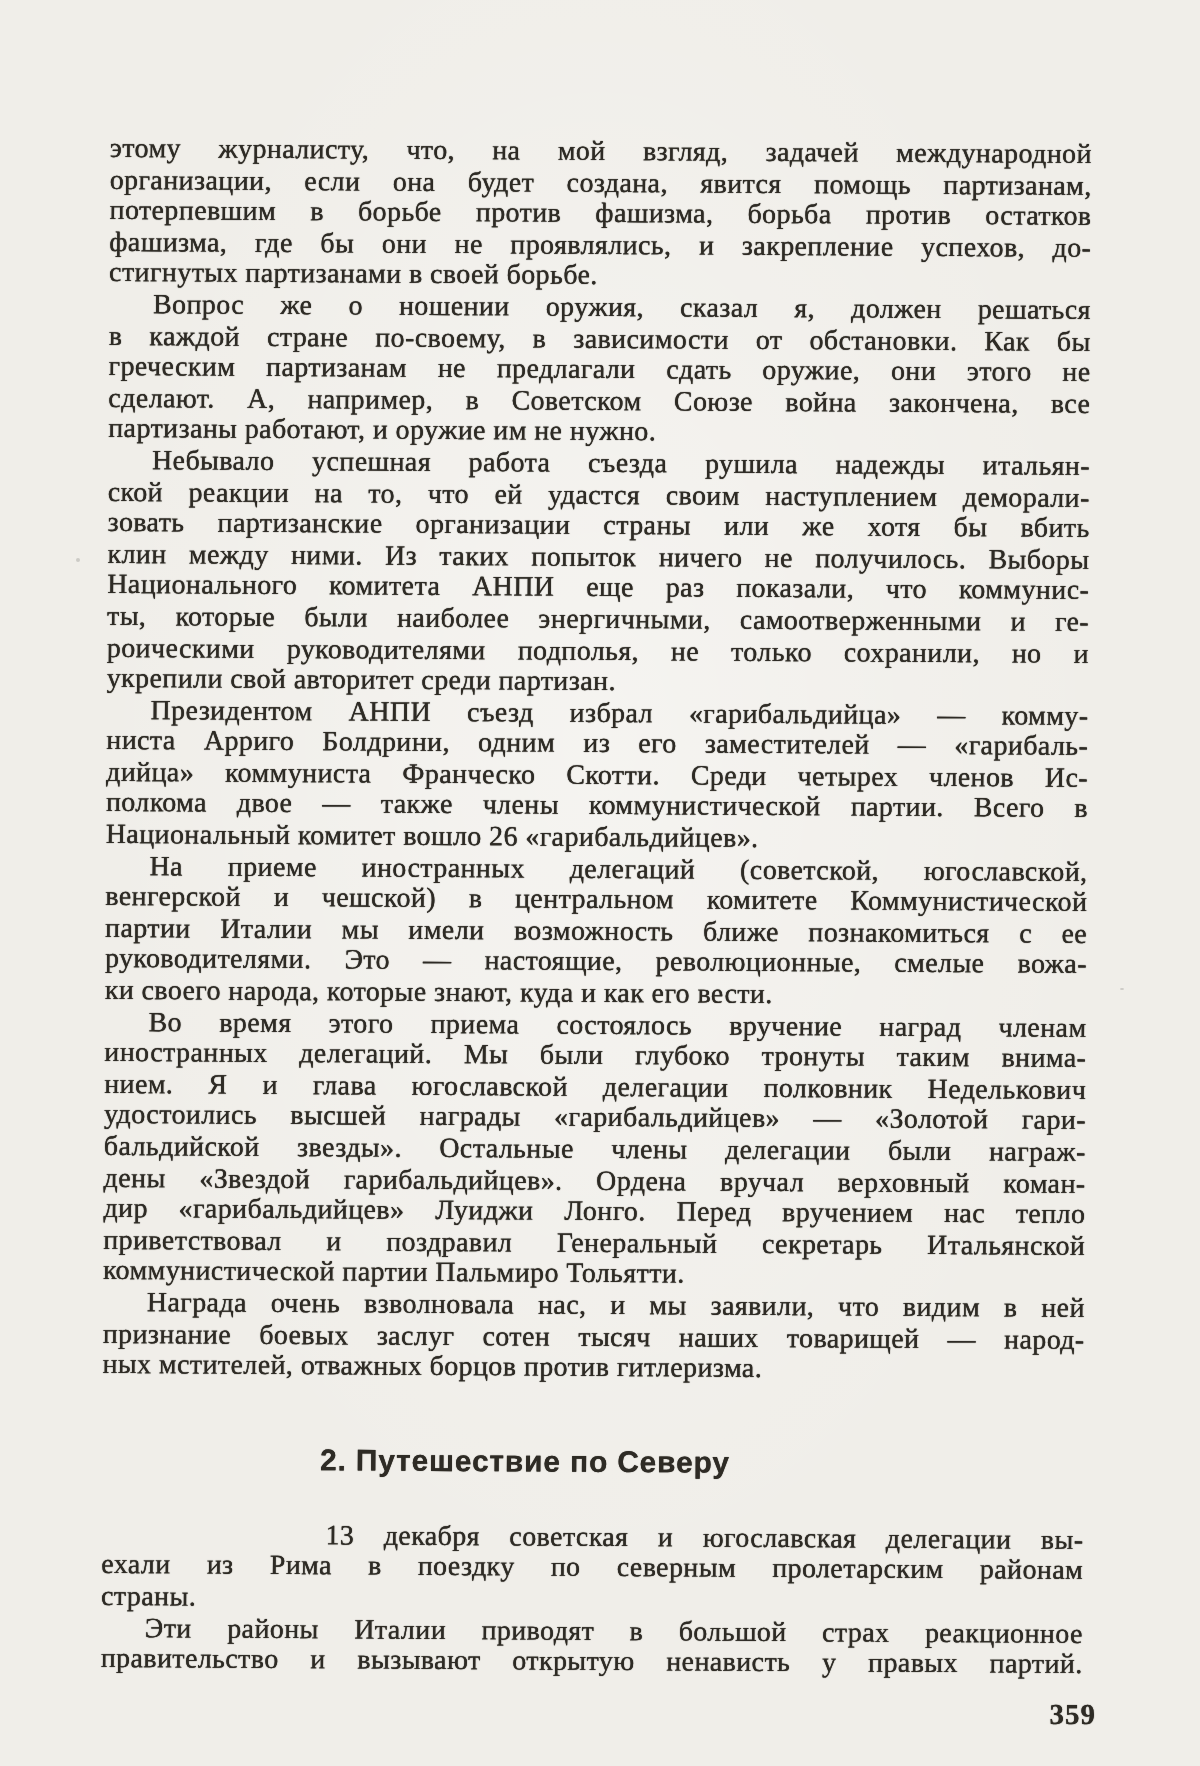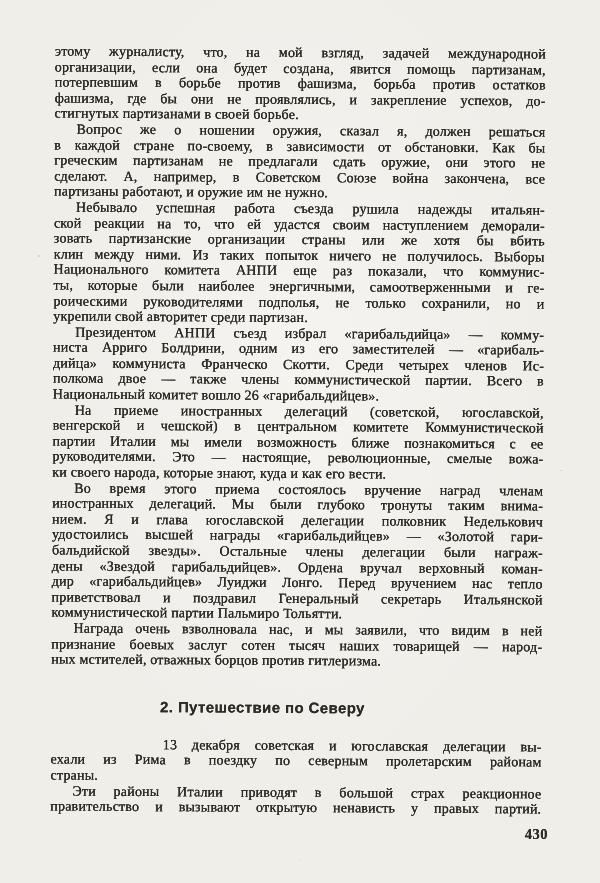--- a/index.html
+++ b/index.html
@@ -14,20 +14,21 @@
     background:
       radial-gradient(ellipse at 50% 42%, rgba(255,255,255,0.35) 0%, rgba(255,255,255,0) 60%),
       var(--paper, #f0eee9);
     font-family: "Liberation Serif", "DejaVu Serif", serif;
     color: var(--ink, #2e2b25);
   }
 
   .page {
     position: absolute;
     inset: 0;
+    margin-top: 24px;
   }
 
   
   .text-column {
     position: absolute;
     left: 55px;
     top: 45px;
     width: 491px;
     transform: rotate(0.35deg);
     transform-origin: 50% 0;
@@ -150,17 +151,17 @@
       <div class="para">
         <div class="line" style="text-indent: 112px;">13 декабря советская и югославская делегации вы-</div>
         <div class="line">ехали из Рима в поездку по северным пролетарским районам</div>
         <div class="line para-last">страны.</div>
       </div>
       <div class="para">
         <div class="line" style="text-indent: 22px;">Эти районы Италии приводят в большой страх реакционное</div>
         <div class="line">правительство и вызывают открытую ненависть у правых партий.</div>
       </div>
     </div>
-  <div class="page-number">430</div>
+  <div class="page-number">359</div>
   <div class="speck s1"></div>
   <div class="speck s2"></div>
   <div class="speck s3"></div>
 </div>
 
 </body></html>

